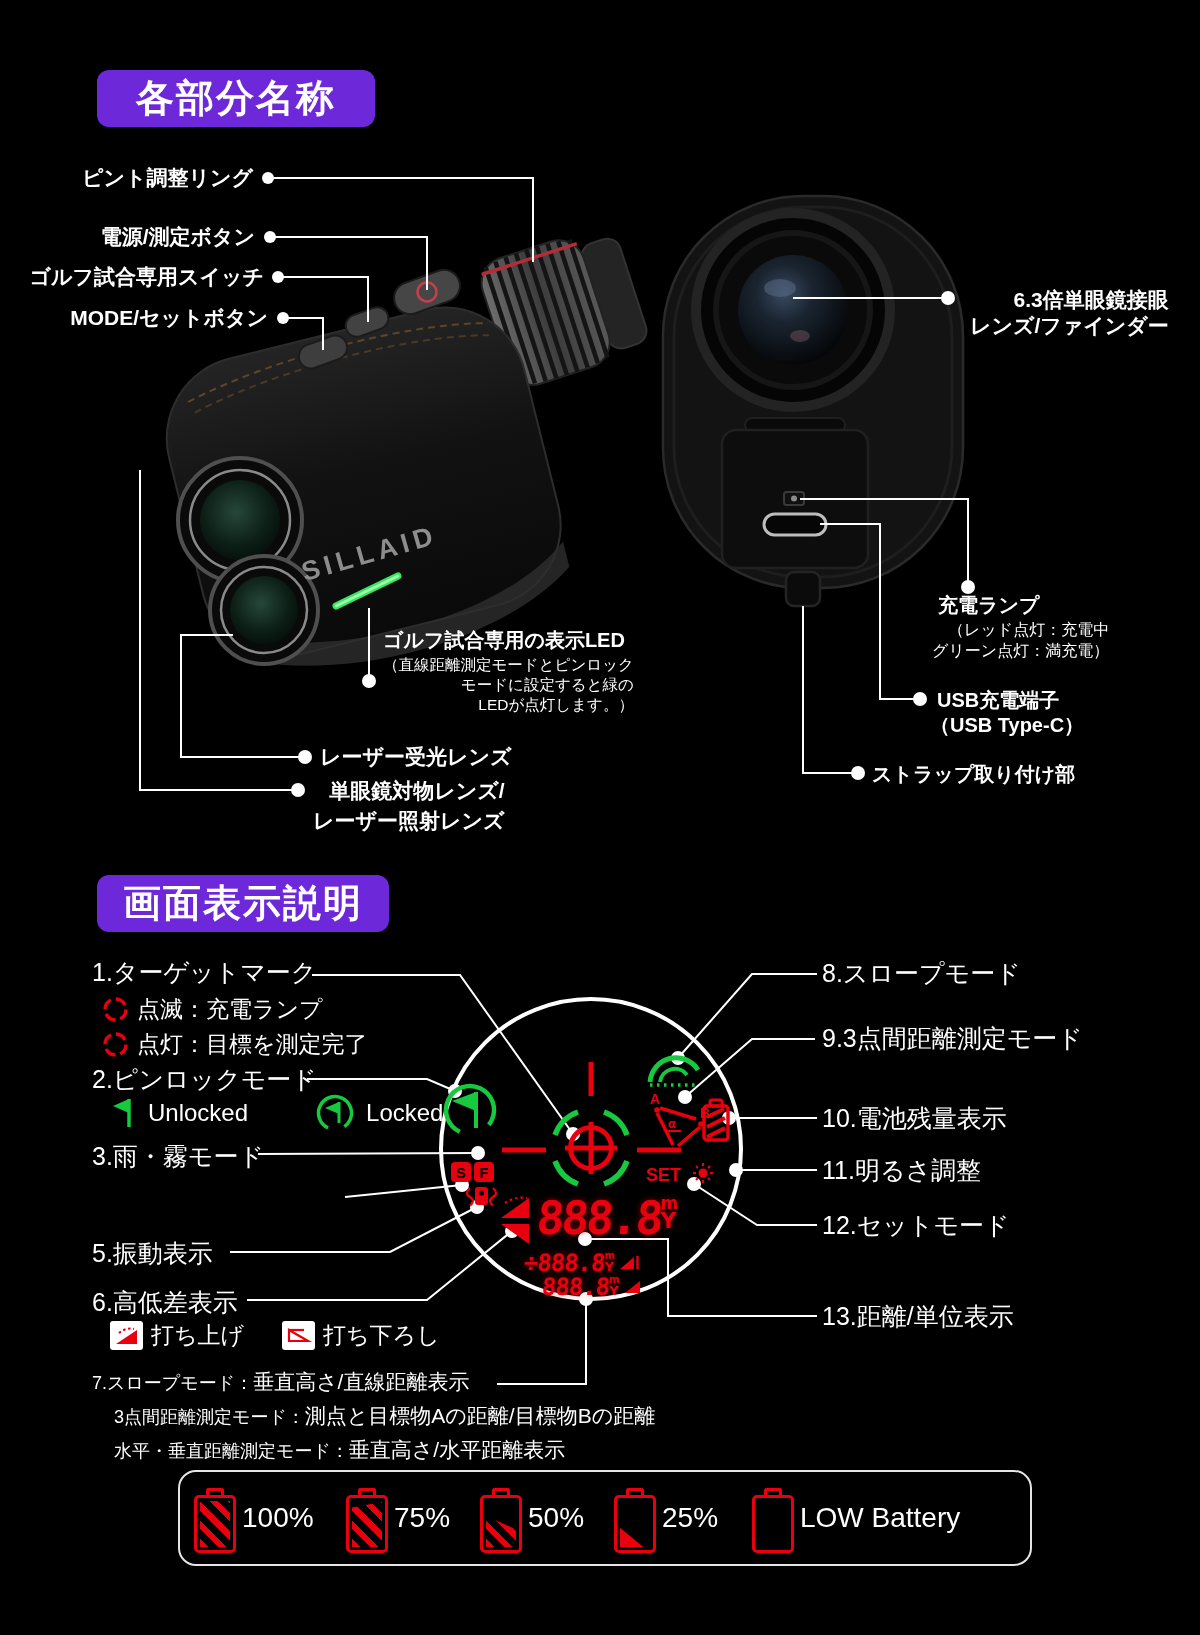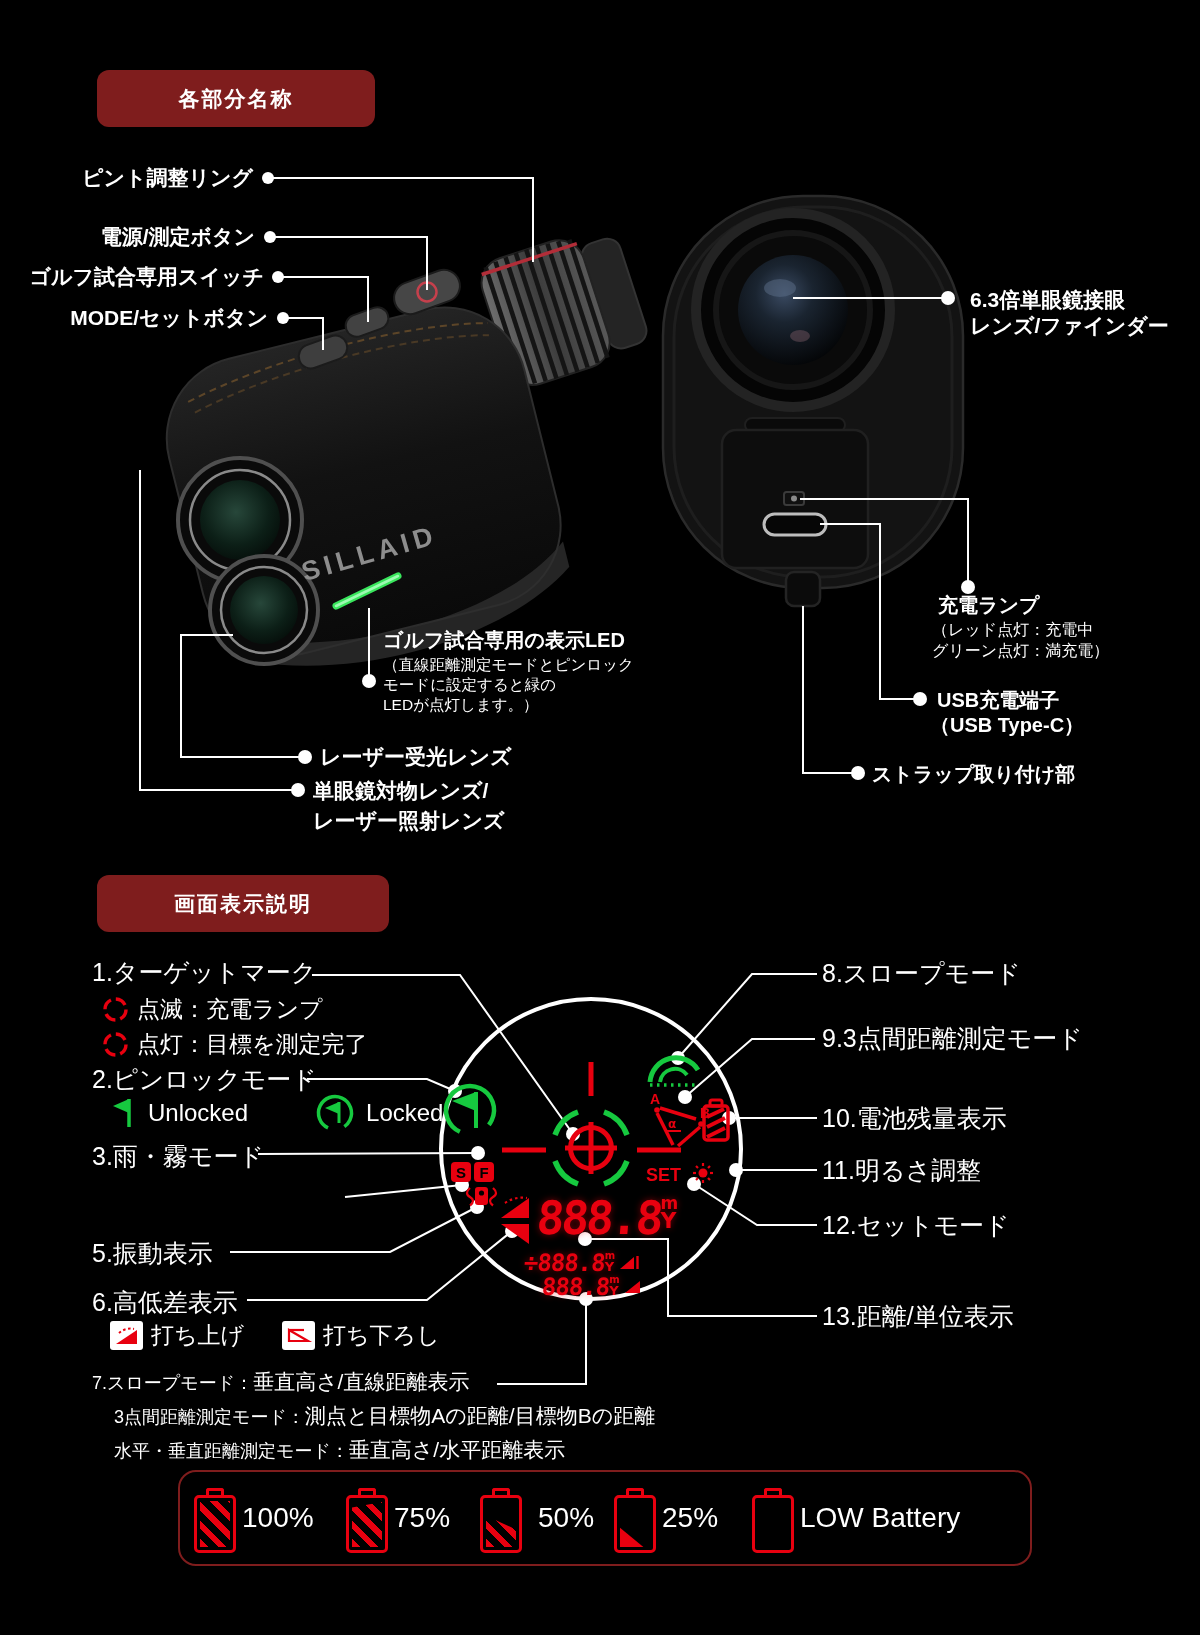--- a/index.html
+++ b/index.html
@@ -1,21 +1,21 @@
 <!DOCTYPE html>
 <html><head>
 <meta charset="utf-8">
 <style>
   html,body{margin:0;padding:0;background:#000;}
   .canvas{position:relative;width:1200px;height:1635px;background:#000;overflow:hidden;
           font-family:"Liberation Sans","DejaVu Sans",sans-serif;color:#fff;}
   svg.artlayer{position:absolute;left:0;top:0;}
-  .badge{position:absolute;background:#7f1d1d;color:#fff;font-weight:bold;font-size:21px;
+  .badge{position:absolute;background:#6d28d9;color:#fff;font-weight:bold;font-size:38px;
          display:flex;align-items:center;justify-content:center;border-radius:12px;letter-spacing:2px;}
-  .lbl{position:absolute;color:#fff;font-weight:bold;font-size:21px;white-space:nowrap;line-height:1.25;}
+  .lbl{position:absolute;color:#fff;font-weight:bold;font-size:21px;white-space:nowrap;line-height:1.25;text-align:right;}
   .lbl-r{text-align:right;}
   .lbl-sm{font-size:15.5px;font-weight:normal;line-height:1.3;}
   .numitem{position:absolute;color:#fff;font-size:25px;font-weight:500;white-space:nowrap;}
   .subrow{position:absolute;display:flex;align-items:center;gap:8px;color:#fff;font-size:23px;font-weight:400;white-space:nowrap;}
   .mixrow{position:absolute;white-space:nowrap;color:#fff;}
   .mixrow .strong{font-size:18px;font-weight:500;}
   .mixrow .rest{font-size:21px;font-weight:400;}
   
   .segrow{position:absolute;display:flex;align-items:flex-start;color:#e8000f;}
   .segdigits{font-family:"DejaVu Sans Mono","Liberation Mono",monospace;font-weight:bold;
@@ -24,21 +24,21 @@
              font-family:"DejaVu Sans","Liberation Sans",sans-serif;text-shadow:0 0 6px rgba(232,0,15,.5);}
   .seg-main .segdigits{font-size:46px;letter-spacing:-3px;}
   .seg-main .unitstack span:nth-child(1){font-size:17px;}
   .seg-main .unitstack span:nth-child(2){font-size:22px;}
   .seg-sub .segdigits{font-size:24px;letter-spacing:-1px;}
   .seg-sub .unitstack span:nth-child(1){font-size:10px;}
   .seg-sub .unitstack span:nth-child(2){font-size:13px;}
   .seg-sub svg{margin-left:3px;margin-top:3px;}
   
   .legendbox{position:absolute;left:178px;top:1470px;width:850px;height:92px;
-             border:2px solid #7f1d1d;border-radius:18px;}
+             border:2px solid #e5e5e5;border-radius:18px;}
   .legitem-icon{position:absolute;top:16px;}
   .legitem-label{position:absolute;top:50%;transform:translateY(-50%);font-size:28px;font-weight:400;color:#fff;white-space:nowrap;}
   .batt{position:relative;width:36px;height:52px;border:3px solid #e8000f;border-radius:5px;margin-top:7px;}
   .batt::before{content:"";position:absolute;top:-10px;left:50%;transform:translateX(-50%);
                 width:12px;height:7px;border:3px solid #e8000f;border-bottom:none;border-radius:3px 3px 0 0;}
   .battfill{position:absolute;inset:3px;background:repeating-linear-gradient(45deg,#e8000f 0 6px,transparent 6px 13px);}
   .fill-threequarter{clip-path:polygon(0 14%,100% 2%,100% 100%,0 100%);}
   .fill-half{clip-path:polygon(0 32%,100% 62%,100% 100%,0 100%);}
   .fill-quarter{background:#e8000f;clip-path:polygon(0 58%,78% 100%,0 100%);}
 </style>
@@ -436,21 +436,21 @@
           <div class="battfill fill-threequarter"></div>
         </div>
     </div>
     <div class="legitem-label" style="left:214px;">75%</div>
 
     <div class="legitem-icon" style="left:300px;">
       <div class="batt">
           <div class="battfill fill-half"></div>
         </div>
     </div>
-    <div class="legitem-label" style="left:348px;margin-left:10px;">50%</div>
+    <div class="legitem-label" style="left:348px;">50%</div>
 
     <div class="legitem-icon" style="left:434px;">
       <div class="batt">
           <div class="battfill fill-quarter"></div>
         </div>
     </div>
     <div class="legitem-label" style="left:482px;">25%</div>
 
     <div class="legitem-icon" style="left:572px;">
       <div class="batt"></div>

